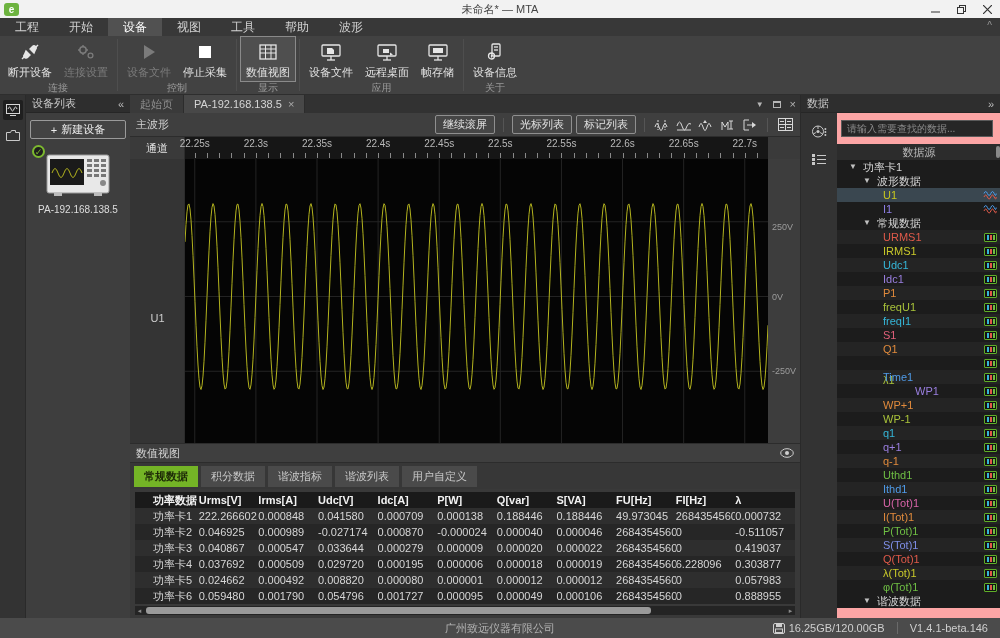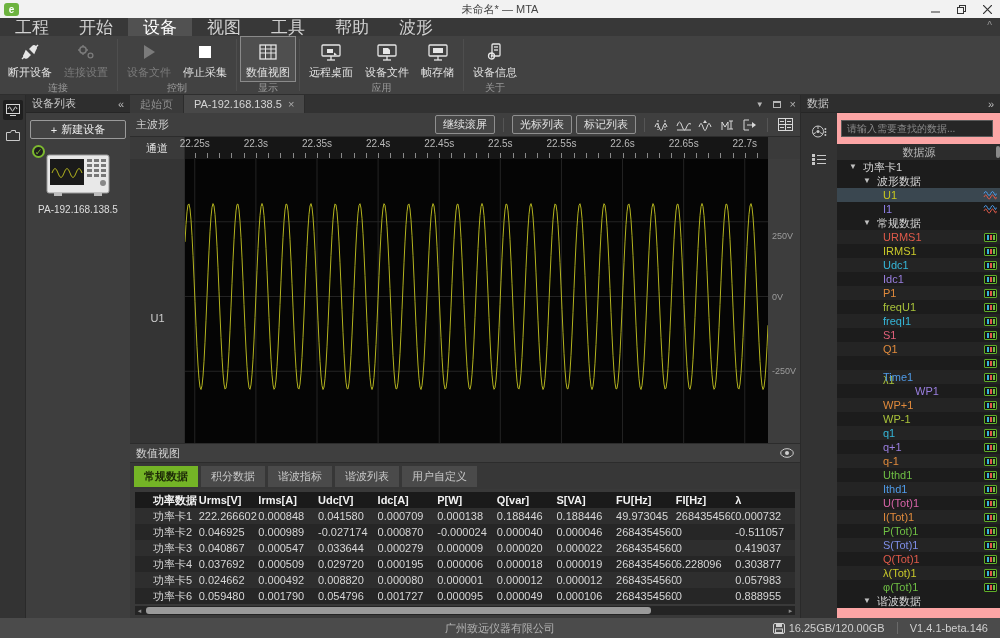--- a/index.html
+++ b/index.html
@@ -8,21 +8,21 @@
 
   
   .titlebar { position:absolute; left:0; top:0; width:1000px; height:18px; background:#f2f2f2; display:flex; align-items:center; }
   .logo { width:15px; height:13px; margin-left:4px; border-radius:3px; background:#6db33f; color:#fff; font-weight:bold; font-size:10px; line-height:13px; text-align:center; }
   .title-text { position:absolute; left:0; right:0; text-align:center; color:#444; font-size:11px; }
   .win-ctrls { margin-left:auto; display:flex; z-index:2; }
   .win-btn { width:26px; height:18px; display:flex; align-items:center; justify-content:center; color:#333; cursor:default; }
 
   
   .menubar { position:absolute; left:0; top:18px; width:1000px; height:18px; background:#383838; display:flex; align-items:stretch; }
-  .menu-item { padding:0 15px; display:flex; align-items:center; color:#d2d2d2; font-size:17px; }
+  .menu-item { padding:0 15px; display:flex; align-items:center; color:#d2d2d2; font-size:12px; }
   .menu-item.active { background:#515151; color:#fff; }
   .menu-collapse { position:absolute; right:8px; top:2px; color:#999; font-size:10px; }
 
   
   .ribbon { position:absolute; left:0; top:36px; width:1000px; height:59px; background:#424242; border-bottom:1px solid #2e2e2e; display:flex; }
   .rgroup { display:flex; flex-direction:column; padding:0 2px; }
   .rgroup-buttons { display:flex; flex:1; align-items:flex-start; }
   .rgroup-label { text-align:center; color:#9b9b9b; font-size:10px; height:13px; line-height:12px; }
   .rsep { width:1px; background:#343434; border-right:1px solid #4e4e4e; margin:3px 1px; }
   .rbtn { display:flex; flex-direction:column; align-items:center; padding:4px 5px 1px 5px; min-width:40px; border:1px solid transparent; }
@@ -242,38 +242,38 @@
     <div class="rgroup">
       <div class="rgroup-buttons">
         <div class="rbtn">
           <span class="ric">
             <svg width="20" height="17" viewBox="0 0 20 17">
               <g fill="none" stroke="currentColor" stroke-width="1.3">
                 <rect x="1" y="1" width="18" height="11" rx="1"></rect>
                 <line x1="6" y1="16" x2="14" y2="16"></line>
                 <line x1="10" y1="12" x2="10" y2="16"></line>
               </g>
-              <path d="M6 5 h6 v4 h-6 z" fill="currentColor"></path>
-              <path d="M13 8.5 l3 2 l-3 1 z" fill="currentColor"></path>
+              <path d="M6 4 h5 l2 2 v4 h-7 z" fill="currentColor"></path>
             </svg>
           </span>
-          <span class="rlabel">远程桌面</span>
+          <span class="rlabel">设备文件</span>
         </div>
         <div class="rbtn">
           <span class="ric">
             <svg width="20" height="17" viewBox="0 0 20 17">
               <g fill="none" stroke="currentColor" stroke-width="1.3">
                 <rect x="1" y="1" width="18" height="11" rx="1"></rect>
                 <line x1="6" y1="16" x2="14" y2="16"></line>
                 <line x1="10" y1="12" x2="10" y2="16"></line>
               </g>
-              <path d="M6 4 h5 l2 2 v4 h-7 z" fill="currentColor"></path>
+              <path d="M6 5 h6 v4 h-6 z" fill="currentColor"></path>
+              <path d="M13 8.5 l3 2 l-3 1 z" fill="currentColor"></path>
             </svg>
           </span>
-          <span class="rlabel">设备文件</span>
+          <span class="rlabel">远程桌面</span>
         </div>
         <div class="rbtn">
           <span class="ric">
             <svg width="20" height="17" viewBox="0 0 20 17">
               <g fill="none" stroke="currentColor" stroke-width="1.3">
                 <rect x="1" y="1" width="18" height="11" rx="1"></rect>
                 <line x1="6" y1="16" x2="14" y2="16"></line>
                 <line x1="10" y1="12" x2="10" y2="16"></line>
               </g>
               <rect x="5" y="4" width="10" height="5" fill="currentColor"></rect>
@@ -514,21 +514,21 @@
           <line x1="437.55555555555594" x2="437.55555555555594" y1="0" y2="284" stroke="#242424"></line>
           <line x1="498.6666666666635" x2="498.6666666666635" y1="0" y2="284" stroke="#242424"></line>
           <line x1="559.7777777777754" x2="559.7777777777754" y1="0" y2="284" stroke="#242424"></line>
           <line x1="0" x2="583" y1="62.77894736842105" y2="62.77894736842105" stroke="#242424"></line>
           <line x1="0" x2="583" y1="137.5157894736842" y2="137.5157894736842" stroke="#242424"></line>
           <line x1="0" x2="583" y1="212.25263157894736" y2="212.25263157894736" stroke="#242424"></line>
           <path d="M0 82.9L1 65.5L2 52.9L3 45.9L4 44.9L5 50.0L6 60.8L7 76.6L8 96.5L9 119.1L10 142.8L11 166.2L12 187.8L13 206.0L14 219.7L15 228.1L16 230.5L17 226.7L18 217.1L19 202.3L20 183.2L21 161.2L22 137.5L23 113.9L24 91.8L25 72.7L26 57.9L27 48.3L28 44.6L29 47.0L30 55.3L31 69.0L32 87.3L33 108.8L34 132.2L35 156.0L36 178.5L37 198.4L38 214.3L39 225.1L40 230.1L41 229.1L42 222.1L43 209.5L44 192.2L45 171.2L46 148.1L47 124.3L48 101.3L49 80.7L50 63.9L51 51.9L52 45.5L53 45.1L54 50.9L55 62.3L56 78.7L57 98.9L58 121.7L59 145.5L60 168.8L61 190.0L62 207.8L63 220.9L64 228.6L65 230.3L66 225.9L67 215.7L68 200.4L69 180.9L70 158.6L71 134.9L72 111.3L73 89.5L74 70.8L75 56.6L76 47.6L77 44.5L78 47.6L79 56.6L80 70.8L81 89.5L82 111.3L83 134.9L84 158.6L85 180.9L86 200.4L87 215.7L88 225.9L89 230.3L90 228.6L91 220.9L92 207.8L93 190.0L94 168.8L95 145.5L96 121.7L97 98.9L98 78.7L99 62.3L100 50.9L101 45.1L102 45.5L103 51.9L104 63.9L105 80.7L106 101.3L107 124.3L108 148.1L109 171.2L110 192.2L111 209.5L112 222.1L113 229.1L114 230.1L115 225.1L116 214.3L117 198.4L118 178.5L119 156.0L120 132.2L121 108.8L122 87.3L123 69.0L124 55.3L125 47.0L126 44.6L127 48.3L128 57.9L129 72.7L130 91.8L131 113.9L132 137.5L133 161.2L134 183.2L135 202.3L136 217.1L137 226.7L138 230.5L139 228.1L140 219.7L141 206.0L142 187.8L143 166.2L144 142.8L145 119.1L146 96.5L147 76.6L148 60.8L149 50.0L150 44.9L151 45.9L152 52.9L153 65.5L154 82.9L155 103.8L156 126.9L157 150.7L158 173.7L159 194.3L160 211.1L161 223.2L162 229.5L163 229.9L164 224.2L165 212.7L166 196.4L167 176.1L168 153.4L169 129.6L170 106.3L171 85.0L172 67.3L173 54.1L174 46.4L175 44.7L176 49.1L177 59.3L178 74.7L179 94.1L180 116.5L181 140.2L182 163.7L183 185.5L184 204.2L185 218.5L186 227.4L187 230.5L188 227.4L189 218.5L190 204.2L191 185.5L192 163.7L193 140.2L194 116.5L195 94.1L196 74.7L197 59.3L198 49.1L199 44.7L200 46.4L201 54.1L202 67.3L203 85.0L204 106.3L205 129.6L206 153.4L207 176.1L208 196.4L209 212.7L210 224.2L211 229.9L212 229.5L213 223.2L214 211.1L215 194.3L216 173.7L217 150.7L218 126.9L219 103.8L220 82.9L221 65.5L222 52.9L223 45.9L224 44.9L225 50.0L226 60.8L227 76.6L228 96.5L229 119.1L230 142.8L231 166.2L232 187.8L233 206.0L234 219.7L235 228.1L236 230.5L237 226.7L238 217.1L239 202.3L240 183.2L241 161.2L242 137.5L243 113.9L244 91.8L245 72.7L246 57.9L247 48.3L248 44.6L249 47.0L250 55.3L251 69.0L252 87.3L253 108.8L254 132.2L255 156.0L256 178.5L257 198.4L258 214.3L259 225.1L260 230.1L261 229.1L262 222.1L263 209.5L264 192.2L265 171.2L266 148.1L267 124.3L268 101.3L269 80.7L270 63.9L271 51.9L272 45.5L273 45.1L274 50.9L275 62.3L276 78.7L277 98.9L278 121.7L279 145.5L280 168.8L281 190.0L282 207.8L283 220.9L284 228.6L285 230.3L286 225.9L287 215.7L288 200.4L289 180.9L290 158.6L291 134.9L292 111.3L293 89.5L294 70.8L295 56.6L296 47.6L297 44.5L298 47.6L299 56.6L300 70.8L301 89.5L302 111.3L303 134.9L304 158.6L305 180.9L306 200.4L307 215.7L308 225.9L309 230.3L310 228.6L311 220.9L312 207.8L313 190.0L314 168.8L315 145.5L316 121.7L317 98.9L318 78.7L319 62.3L320 50.9L321 45.1L322 45.5L323 51.9L324 63.9L325 80.7L326 101.3L327 124.3L328 148.1L329 171.2L330 192.2L331 209.5L332 222.1L333 229.1L334 230.1L335 225.1L336 214.3L337 198.4L338 178.5L339 156.0L340 132.2L341 108.8L342 87.3L343 69.0L344 55.3L345 47.0L346 44.6L347 48.3L348 57.9L349 72.7L350 91.8L351 113.9L352 137.5L353 161.2L354 183.2L355 202.3L356 217.1L357 226.7L358 230.5L359 228.1L360 219.7L361 206.0L362 187.8L363 166.2L364 142.8L365 119.1L366 96.5L367 76.6L368 60.8L369 50.0L370 44.9L371 45.9L372 52.9L373 65.5L374 82.9L375 103.8L376 126.9L377 150.7L378 173.7L379 194.3L380 211.1L381 223.2L382 229.5L383 229.9L384 224.2L385 212.7L386 196.4L387 176.1L388 153.4L389 129.6L390 106.3L391 85.0L392 67.3L393 54.1L394 46.4L395 44.7L396 49.1L397 59.3L398 74.7L399 94.1L400 116.5L401 140.2L402 163.7L403 185.5L404 204.2L405 218.5L406 227.4L407 230.5L408 227.4L409 218.5L410 204.2L411 185.5L412 163.7L413 140.2L414 116.5L415 94.1L416 74.7L417 59.3L418 49.1L419 44.7L420 46.4L421 54.1L422 67.3L423 85.0L424 106.3L425 129.6L426 153.4L427 176.1L428 196.4L429 212.7L430 224.2L431 229.9L432 229.5L433 223.2L434 211.1L435 194.3L436 173.7L437 150.7L438 126.9L439 103.8L440 82.9L441 65.5L442 52.9L443 45.9L444 44.9L445 50.0L446 60.8L447 76.6L448 96.5L449 119.1L450 142.8L451 166.2L452 187.8L453 206.0L454 219.7L455 228.1L456 230.5L457 226.7L458 217.1L459 202.3L460 183.2L461 161.2L462 137.5L463 113.9L464 91.8L465 72.7L466 57.9L467 48.3L468 44.6L469 47.0L470 55.3L471 69.0L472 87.3L473 108.8L474 132.2L475 156.0L476 178.5L477 198.4L478 214.3L479 225.1L480 230.1L481 229.1L482 222.1L483 209.5L484 192.2L485 171.2L486 148.1L487 124.3L488 101.3L489 80.7L490 63.9L491 51.9L492 45.5L493 45.1L494 50.9L495 62.3L496 78.7L497 98.9L498 121.7L499 145.5L500 168.8L501 190.0L502 207.8L503 220.9L504 228.6L505 230.3L506 225.9L507 215.7L508 200.4L509 180.9L510 158.6L511 134.9L512 111.3L513 89.5L514 70.8L515 56.6L516 47.6L517 44.5L518 47.6L519 56.6L520 70.8L521 89.5L522 111.3L523 134.9L524 158.6L525 180.9L526 200.4L527 215.7L528 225.9L529 230.3L530 228.6L531 220.9L532 207.8L533 190.0L534 168.8L535 145.5L536 121.7L537 98.9L538 78.7L539 62.3L540 50.9L541 45.1L542 45.5L543 51.9L544 63.9L545 80.7L546 101.3L547 124.3L548 148.1L549 171.2L550 192.2L551 209.5L552 222.1L553 229.1L554 230.1L555 225.1L556 214.3L557 198.4L558 178.5L559 156.0L560 132.2L561 108.8L562 87.3L563 69.0L564 55.3L565 47.0L566 44.6L567 48.3L568 57.9L569 72.7L570 91.8L571 113.9L572 137.5L573 161.2L574 183.2L575 202.3L576 217.1L577 226.7L578 230.5L579 228.1L580 219.7L581 206.0L582 187.8L583 166.2" fill="none" stroke="#b3b31e" stroke-width="1"></path>
         </svg>
     </div>
     <div class="scale-strip">
-        <span class="vlabel" style="top: 77px;">250V</span>
+        <span class="vlabel" style="top: 68px;">250V</span>
         <span class="vlabel" style="top: 137.516px;">0V</span>
         <span class="vlabel" style="top: 212.253px;">-250V</span>
       </div>
   </div>
 
   <div class="num-header">
     <span>数值视图</span>
     <span class="eye">
       <svg width="14" height="10" viewBox="0 0 14 10">
           <ellipse cx="7" cy="5" rx="6.3" ry="4.3" fill="none" stroke="currentColor"></ellipse>

